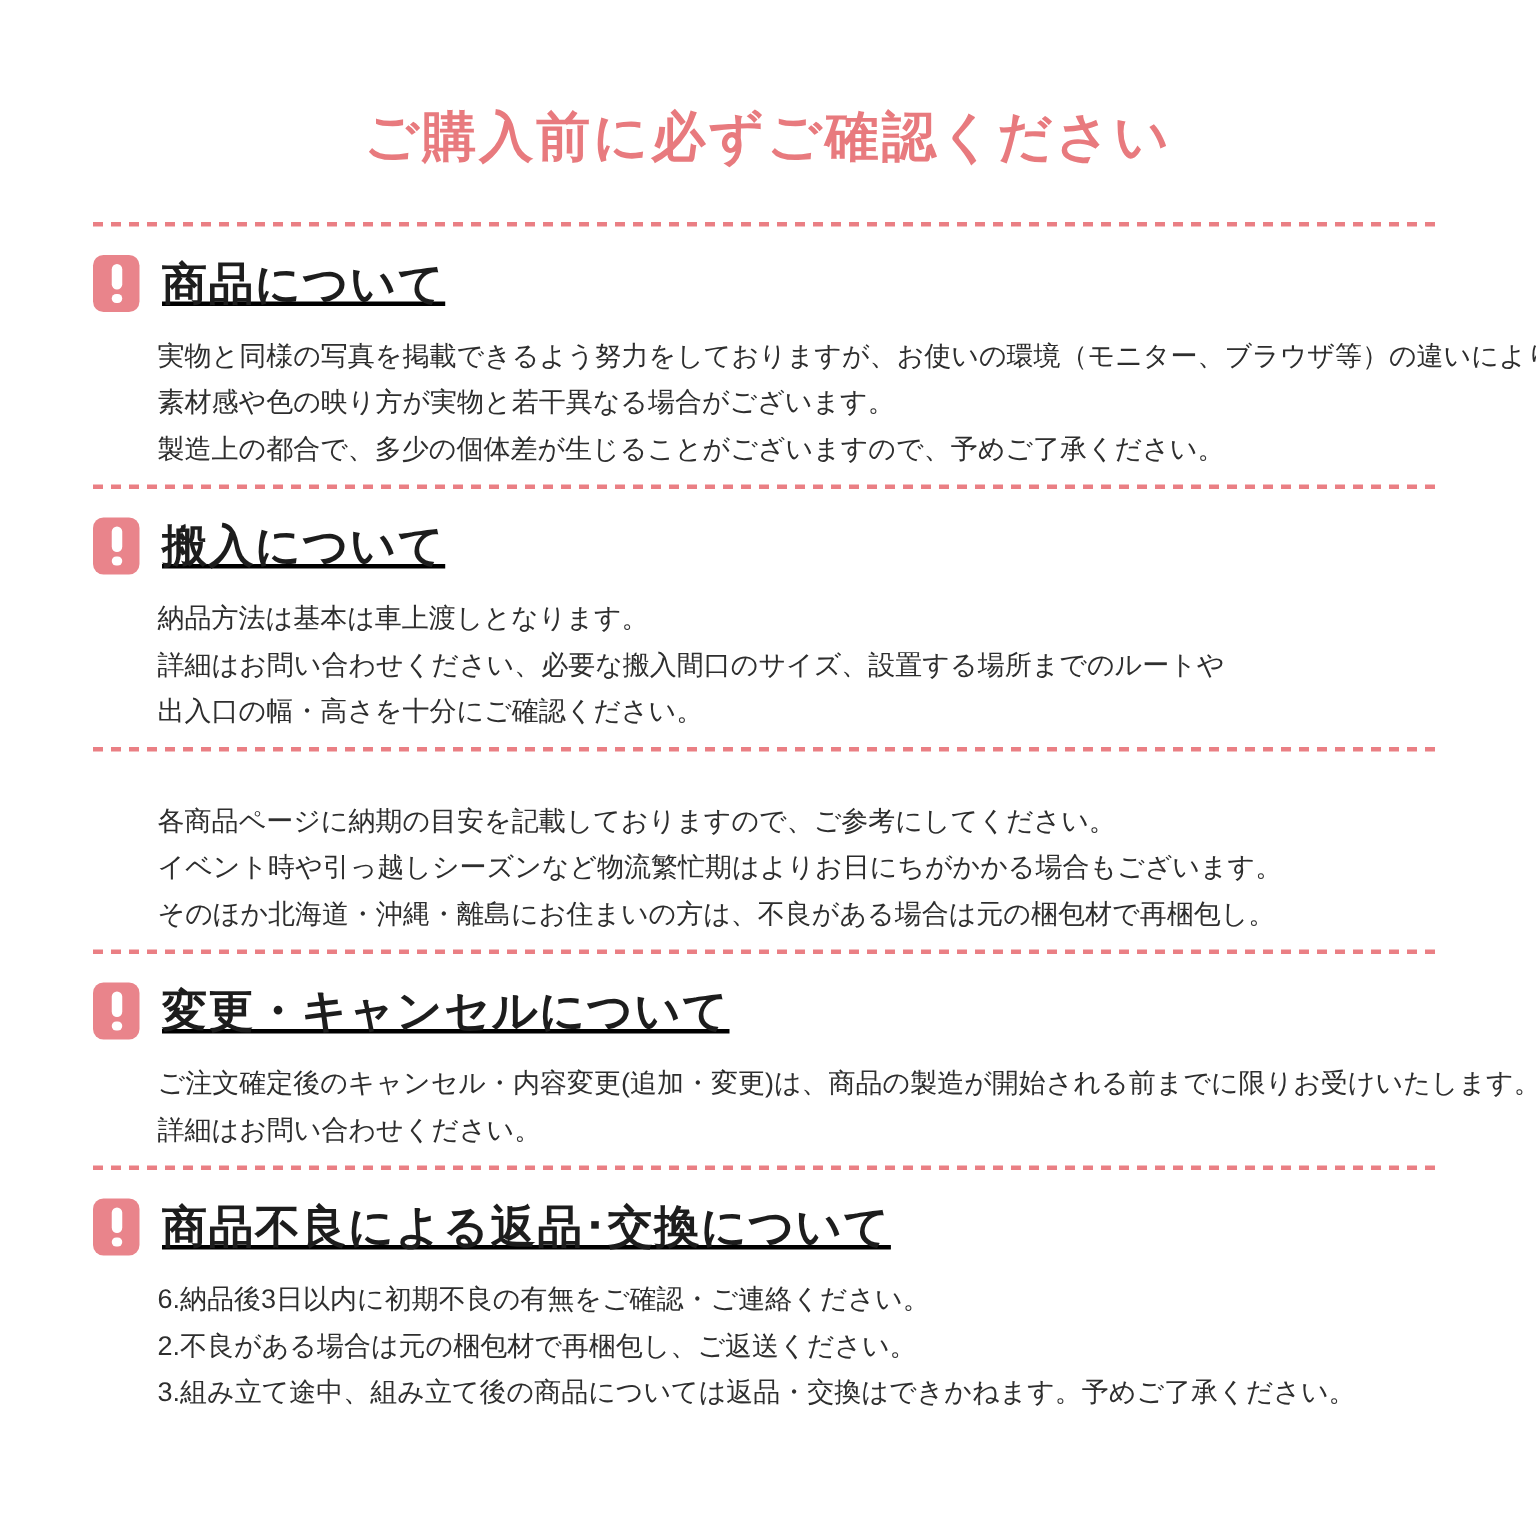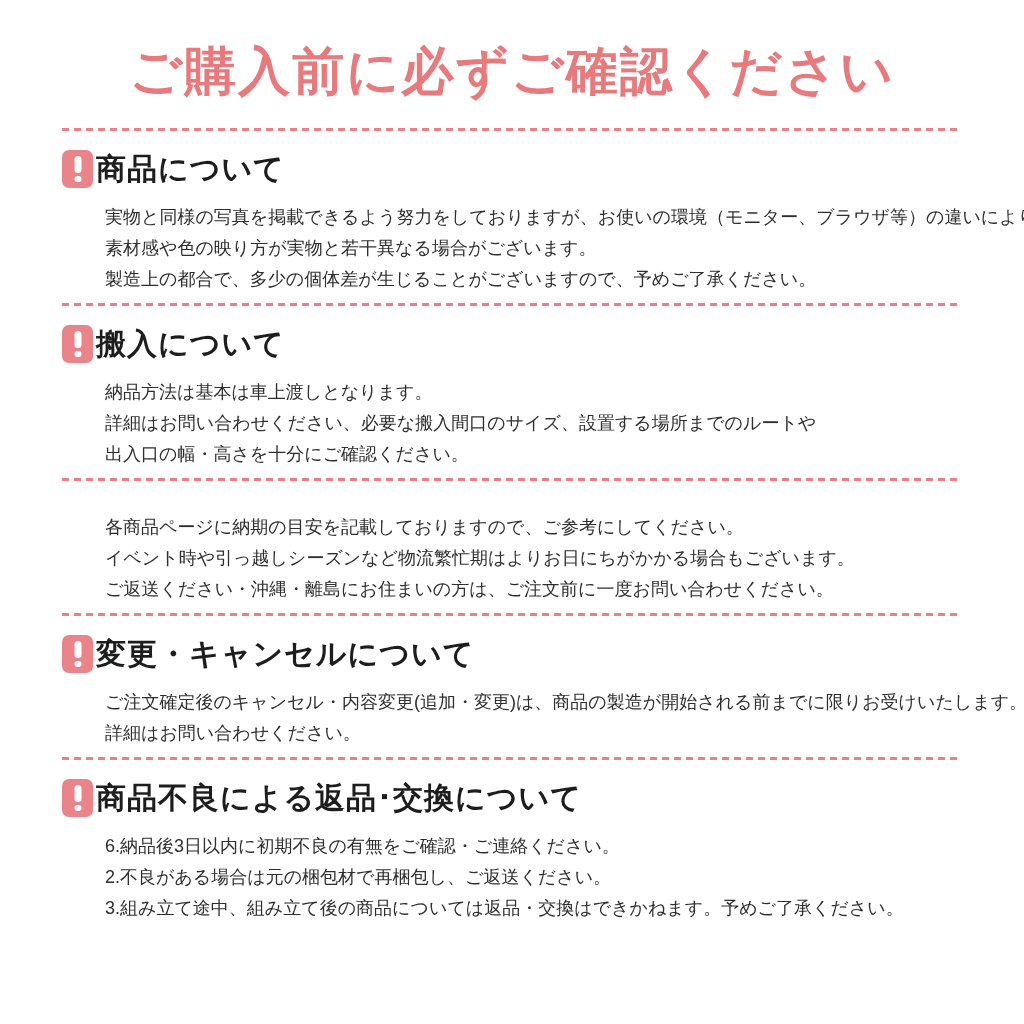--- a/index.html
+++ b/index.html
@@ -17,44 +17,45 @@
     height: 1024px;
     overflow: hidden;
   }
   .page {
     width: 1024px;
     height: 1024px;
     padding: 0 62px;
     background: #ffffff;
   }
   .page-title {
-    padding-top: 42px;
+    padding-top: 62px;
     text-align: center;
-    font-size: 52px;
+    font-size: 36px;
     line-height: 58px;
     font-weight: bold;
     color: var(--accent);
     letter-spacing: 2px;
   }
   .divider {
     height: 3px;
     margin-top: 8px;
     background: repeating-linear-gradient(
       to right,
       var(--divider) 0px, var(--divider) 7px,
       transparent 7px, transparent 12px
     );
   }
   .divider.first { margin-top: 28px; }
   .section { padding-top: 18px; }
   .section-heading {
     display: flex;
     align-items: center;
-    gap: 3px;
+    gap: 15px;
     height: 40px;
+    text-decoration: underline;
   }
   .excl-icon {
     width: 31px;
     height: 38px;
     border-radius: 7px;
     background: var(--icon-bg);
     color: #ffffff;
     display: flex;
     align-items: center;
     justify-content: center;
@@ -137,21 +138,21 @@
       <div class="body-line">出入口の幅・高さを十分にご確認ください。</div>
     </div>
   </div>
 
   <div class="divider"></div>
 
   <div class="section">
     <div class="section-body">
       <div class="body-line">各商品ページに納期の目安を記載しておりますので、ご参考にしてください。</div>
       <div class="body-line">イベント時や引っ越しシーズンなど物流繁忙期はよりお日にちがかかる場合もございます。</div>
-      <div class="body-line">ご返送ください・沖縄・離島にお住まいの方は、ご注文前に一度お問い合わせください。</div>
+      <div class="body-line">そのほか北海道・沖縄・離島にお住まいの方は、不良がある場合は元の梱包材で再梱包し。</div>
     </div>
   </div>
 
   <div class="divider"></div>
 
   <div class="section">
     <div class="section-heading">
       <span class="excl-icon">
           <span class="bar"></span>
           <span class="dot"></span>

